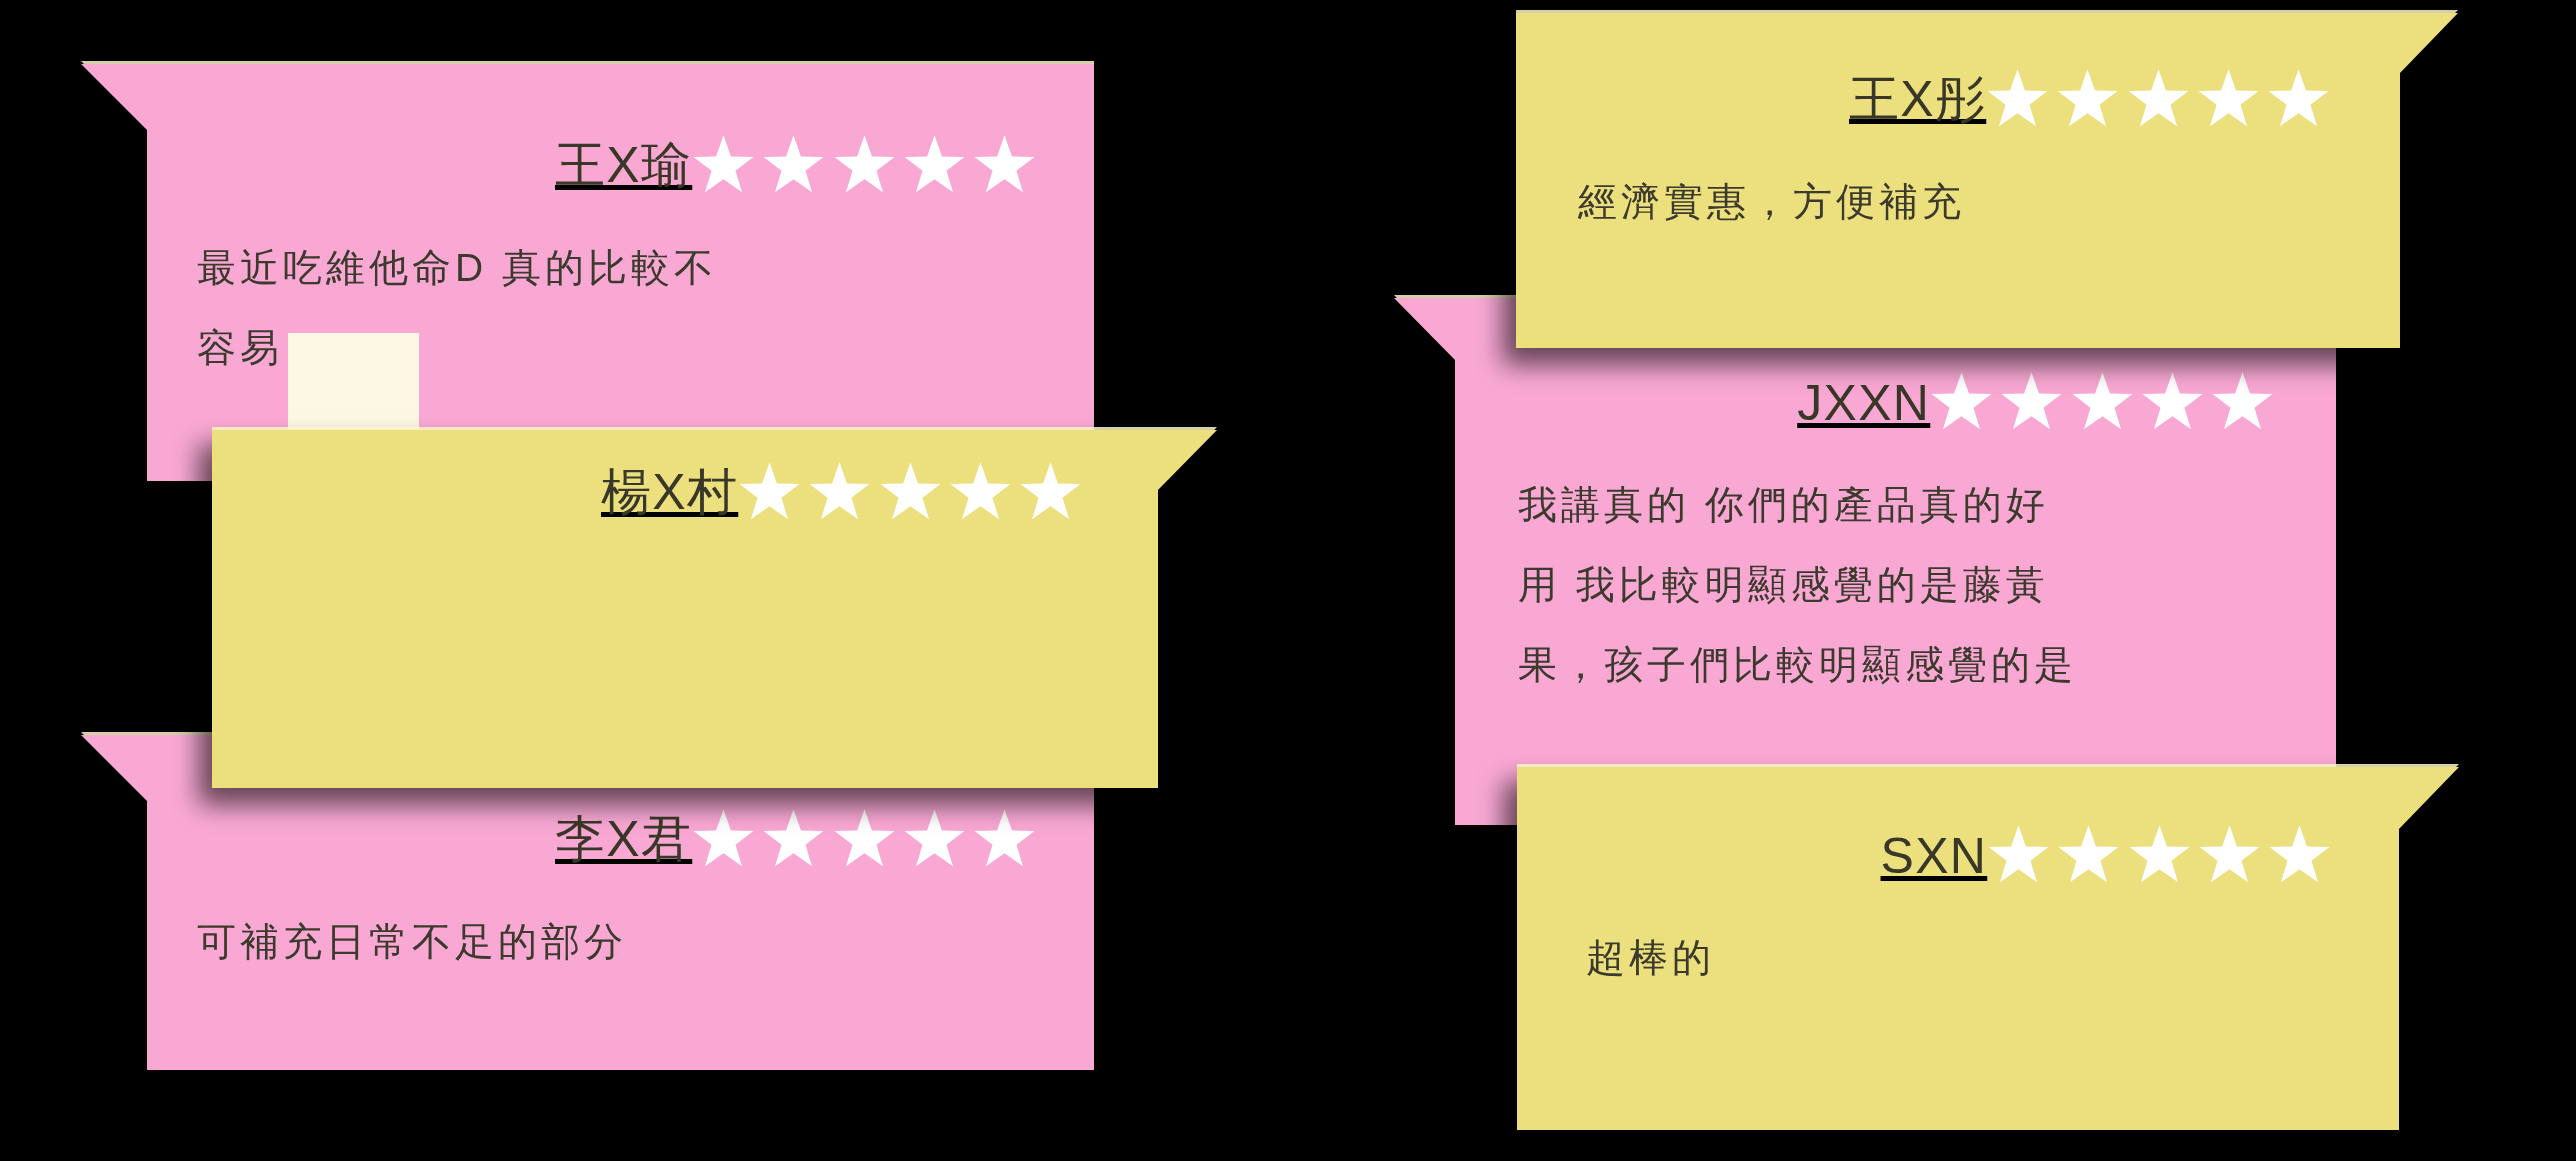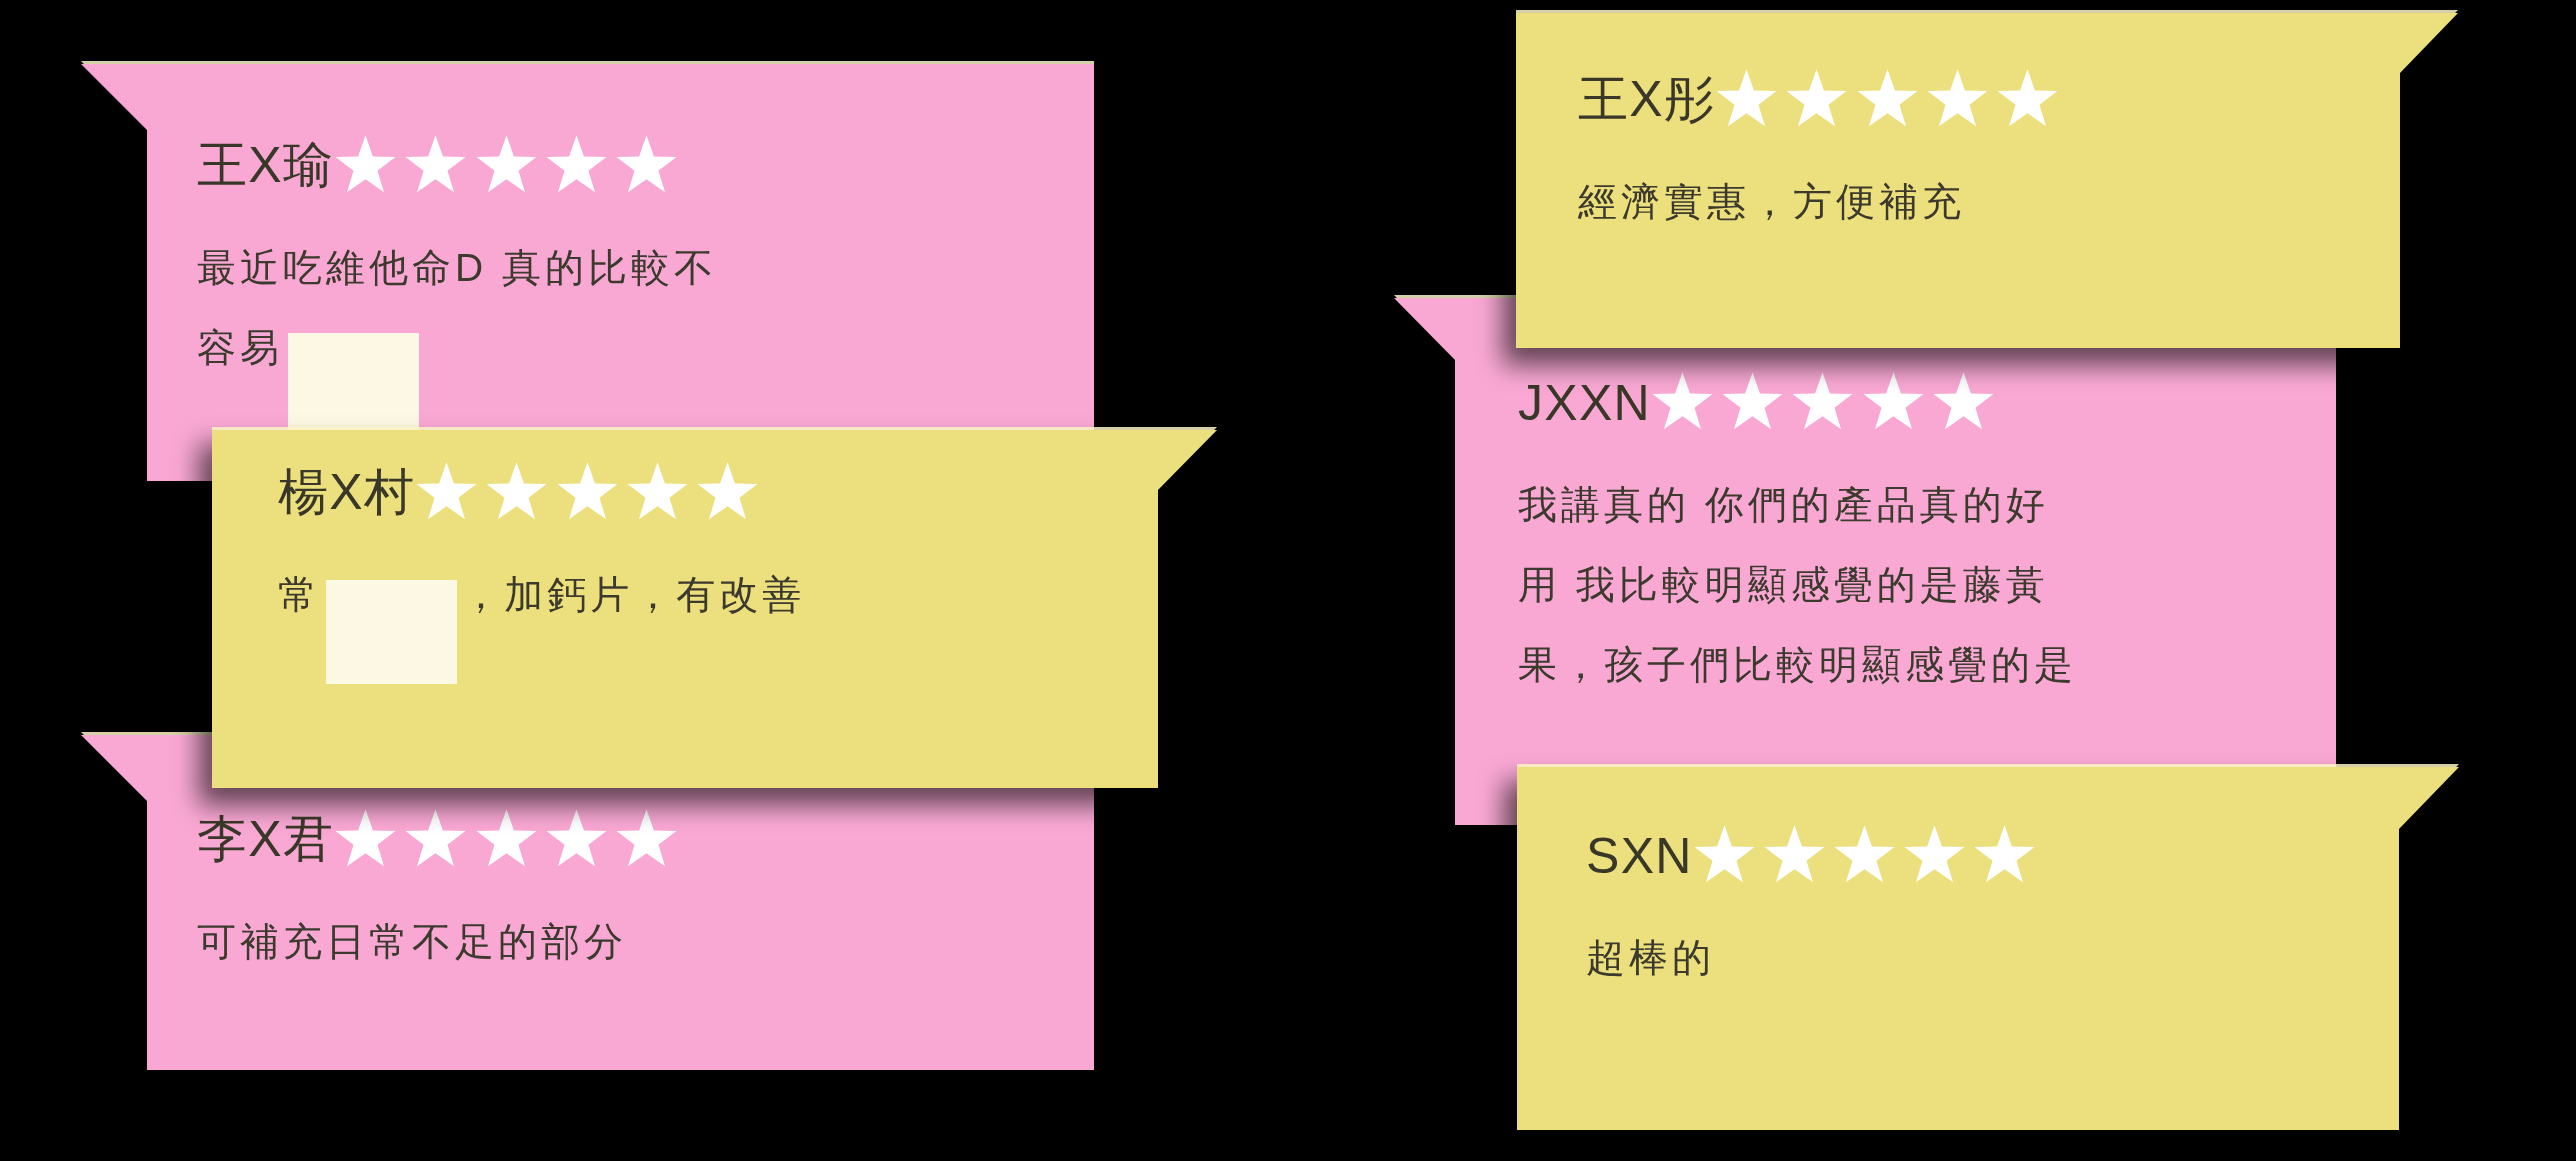--- a/index.html
+++ b/index.html
@@ -30,22 +30,23 @@
 
   
   .c1 .bubble{clip-path:polygon(0 0,100% 0,100% 100%,66px 100%,66px 66px);padding:66px 58px 0 116px;}
   .c2 .bubble{clip-path:polygon(0 0,100% 0,calc(100% - 59px) 60px,calc(100% - 59px) 100%,0 100%);padding:27px 135px 0 66px;}
   .c3 .bubble{clip-path:polygon(0 0,100% 0,100% 100%,66px 100%,66px 66px);padding:69px 58px 14px 116px;}
   .c4 .bubble{clip-path:polygon(0 0,100% 0,calc(100% - 58px) 60px,calc(100% - 58px) 100%,0 100%);padding:51px 128px 0 62px;}
   .c5 .bubble{clip-path:polygon(0 0,100% 0,100% 100%,61px 100%,61px 62px);padding:69px 62px 0 124px;}
   .c6 .bubble{clip-path:polygon(0 0,100% 0,calc(100% - 60px) 62px,calc(100% - 60px) 100%,0 100%);padding:53px 128px 0 69px;}
 
   .head-row{
-    display:flex;align-items:center;justify-content:flex-start;
+    display:flex;align-items:center;justify-content:flex-end;
     height:71px;
+    text-decoration:underline;
   }
   .reviewer{
     font-size:50px;font-weight:500;color:#393828;letter-spacing:1.3px;
     white-space:nowrap;
   }
   .stars{display:flex;gap:7.2px;flex:0 0 auto;}
   .stars svg{width:63px;height:63px;display:block;}
 
   .review-text{
     margin-top:27px;
@@ -106,23 +107,20 @@
             <polygon fill="#ffffff" points="50,2 61.8,35.8 97.6,36.6 69,58.2 79.4,92.5 50,72 20.6,92.5 31,58.2 2.4,36.6 38.2,35.8"></polygon>
           </svg>
           <svg viewBox="0 0 100 100">
             <polygon fill="#ffffff" points="50,2 61.8,35.8 97.6,36.6 69,58.2 79.4,92.5 50,72 20.6,92.5 31,58.2 2.4,36.6 38.2,35.8"></polygon>
           </svg>
           <svg viewBox="0 0 100 100">
             <polygon fill="#ffffff" points="50,2 61.8,35.8 97.6,36.6 69,58.2 79.4,92.5 50,72 20.6,92.5 31,58.2 2.4,36.6 38.2,35.8"></polygon>
           </svg>
         </span>
     </div>
-    <div class="review-text">
-      <span class="line"><span>常</span><span class="redact"></span><span>，加鈣片，有改善</span></span>
-    </div>
   </div>
 </div>
 
 <div class="bubble-wrap light c3">
   <div class="bubble">
     <div class="head-row">
       <span class="reviewer">李X君</span>
       <span class="stars">
           <svg viewBox="0 0 100 100">
             <polygon fill="#ffffff" points="50,2 61.8,35.8 97.6,36.6 69,58.2 79.4,92.5 50,72 20.6,92.5 31,58.2 2.4,36.6 38.2,35.8"></polygon>

